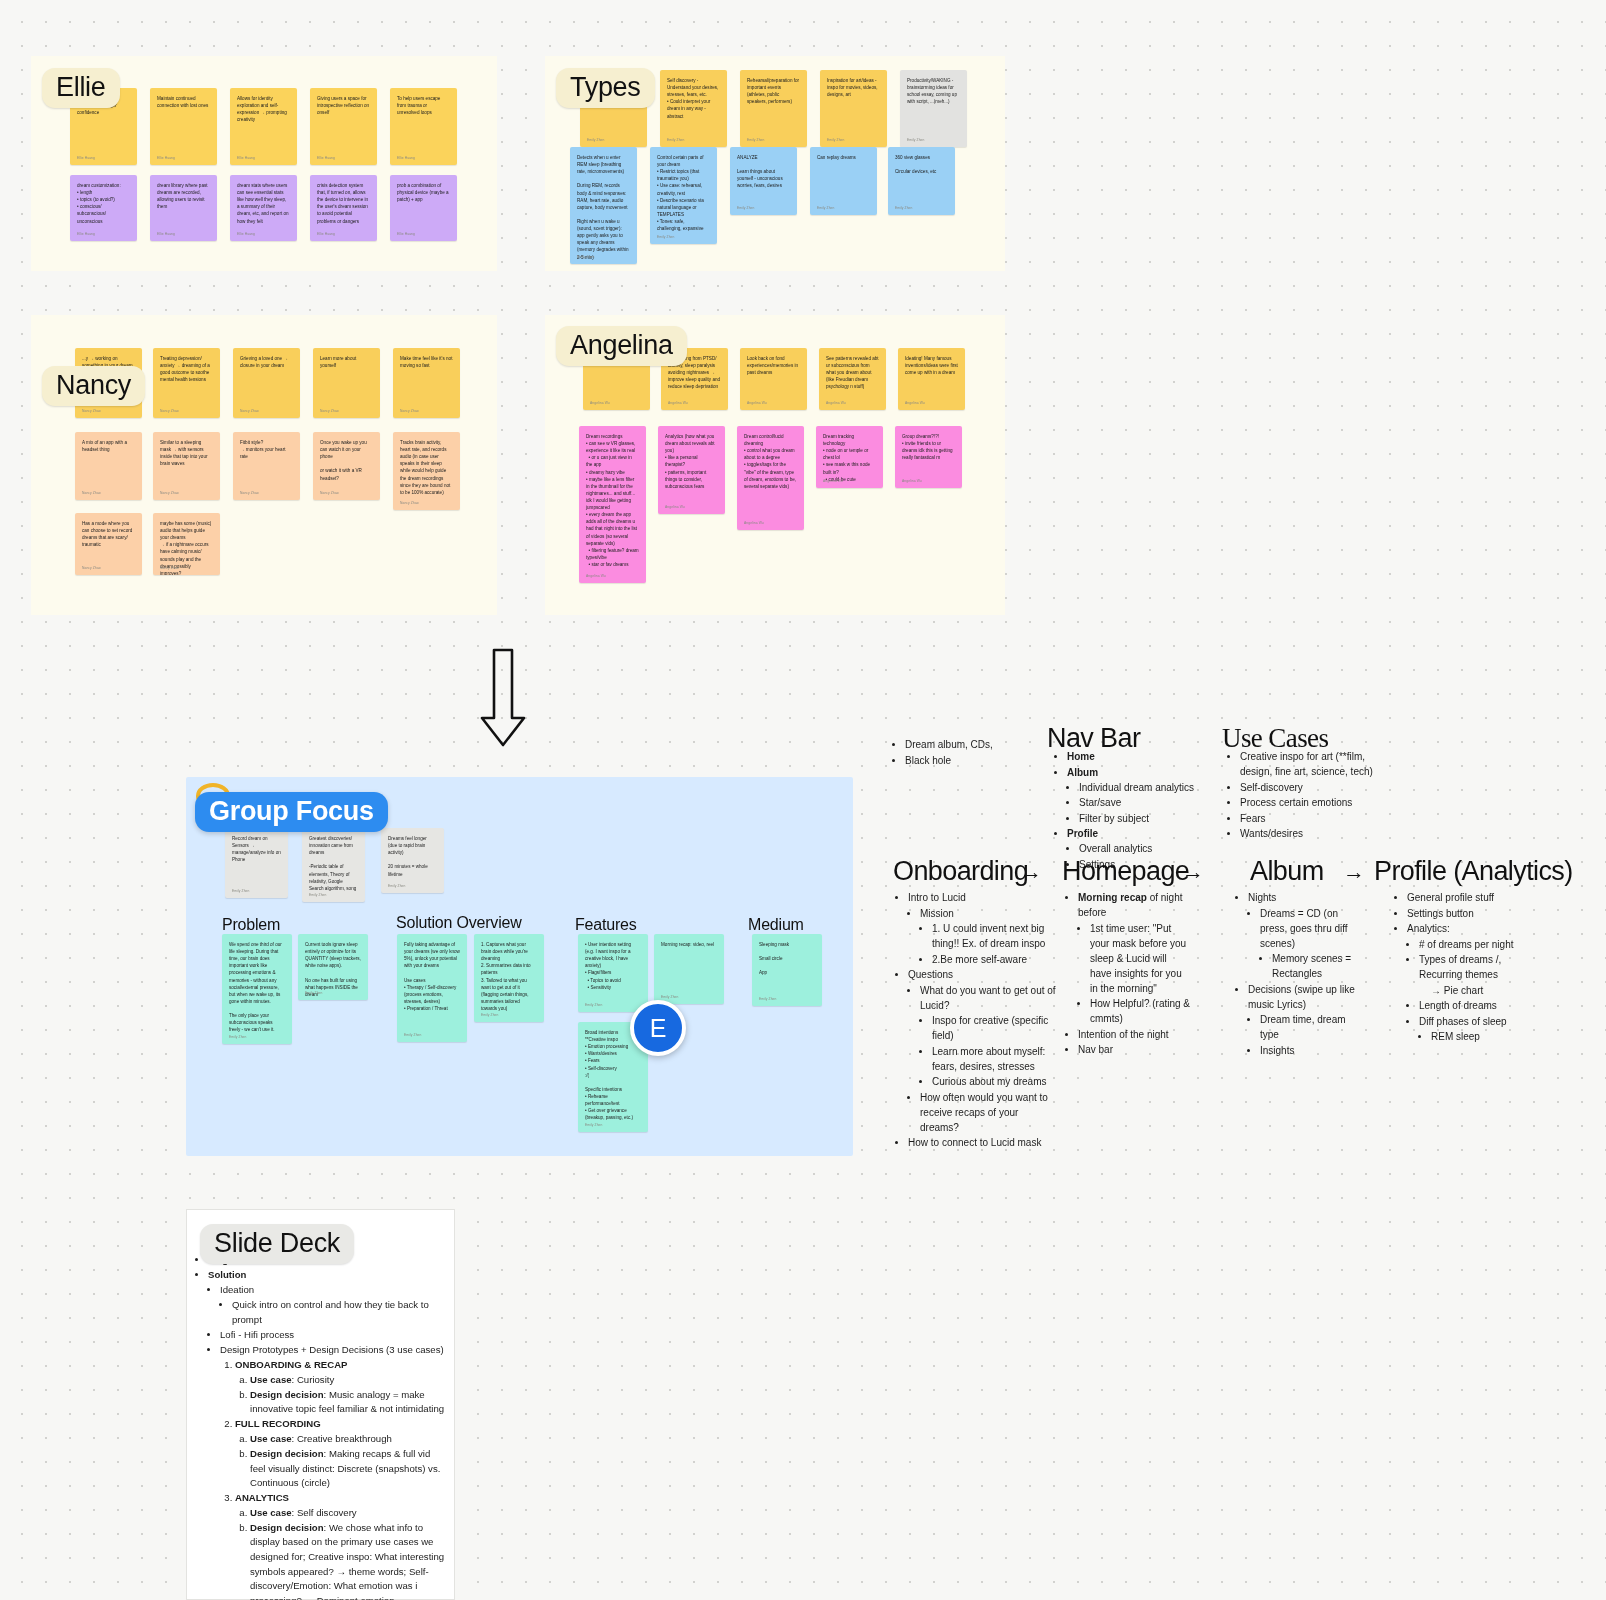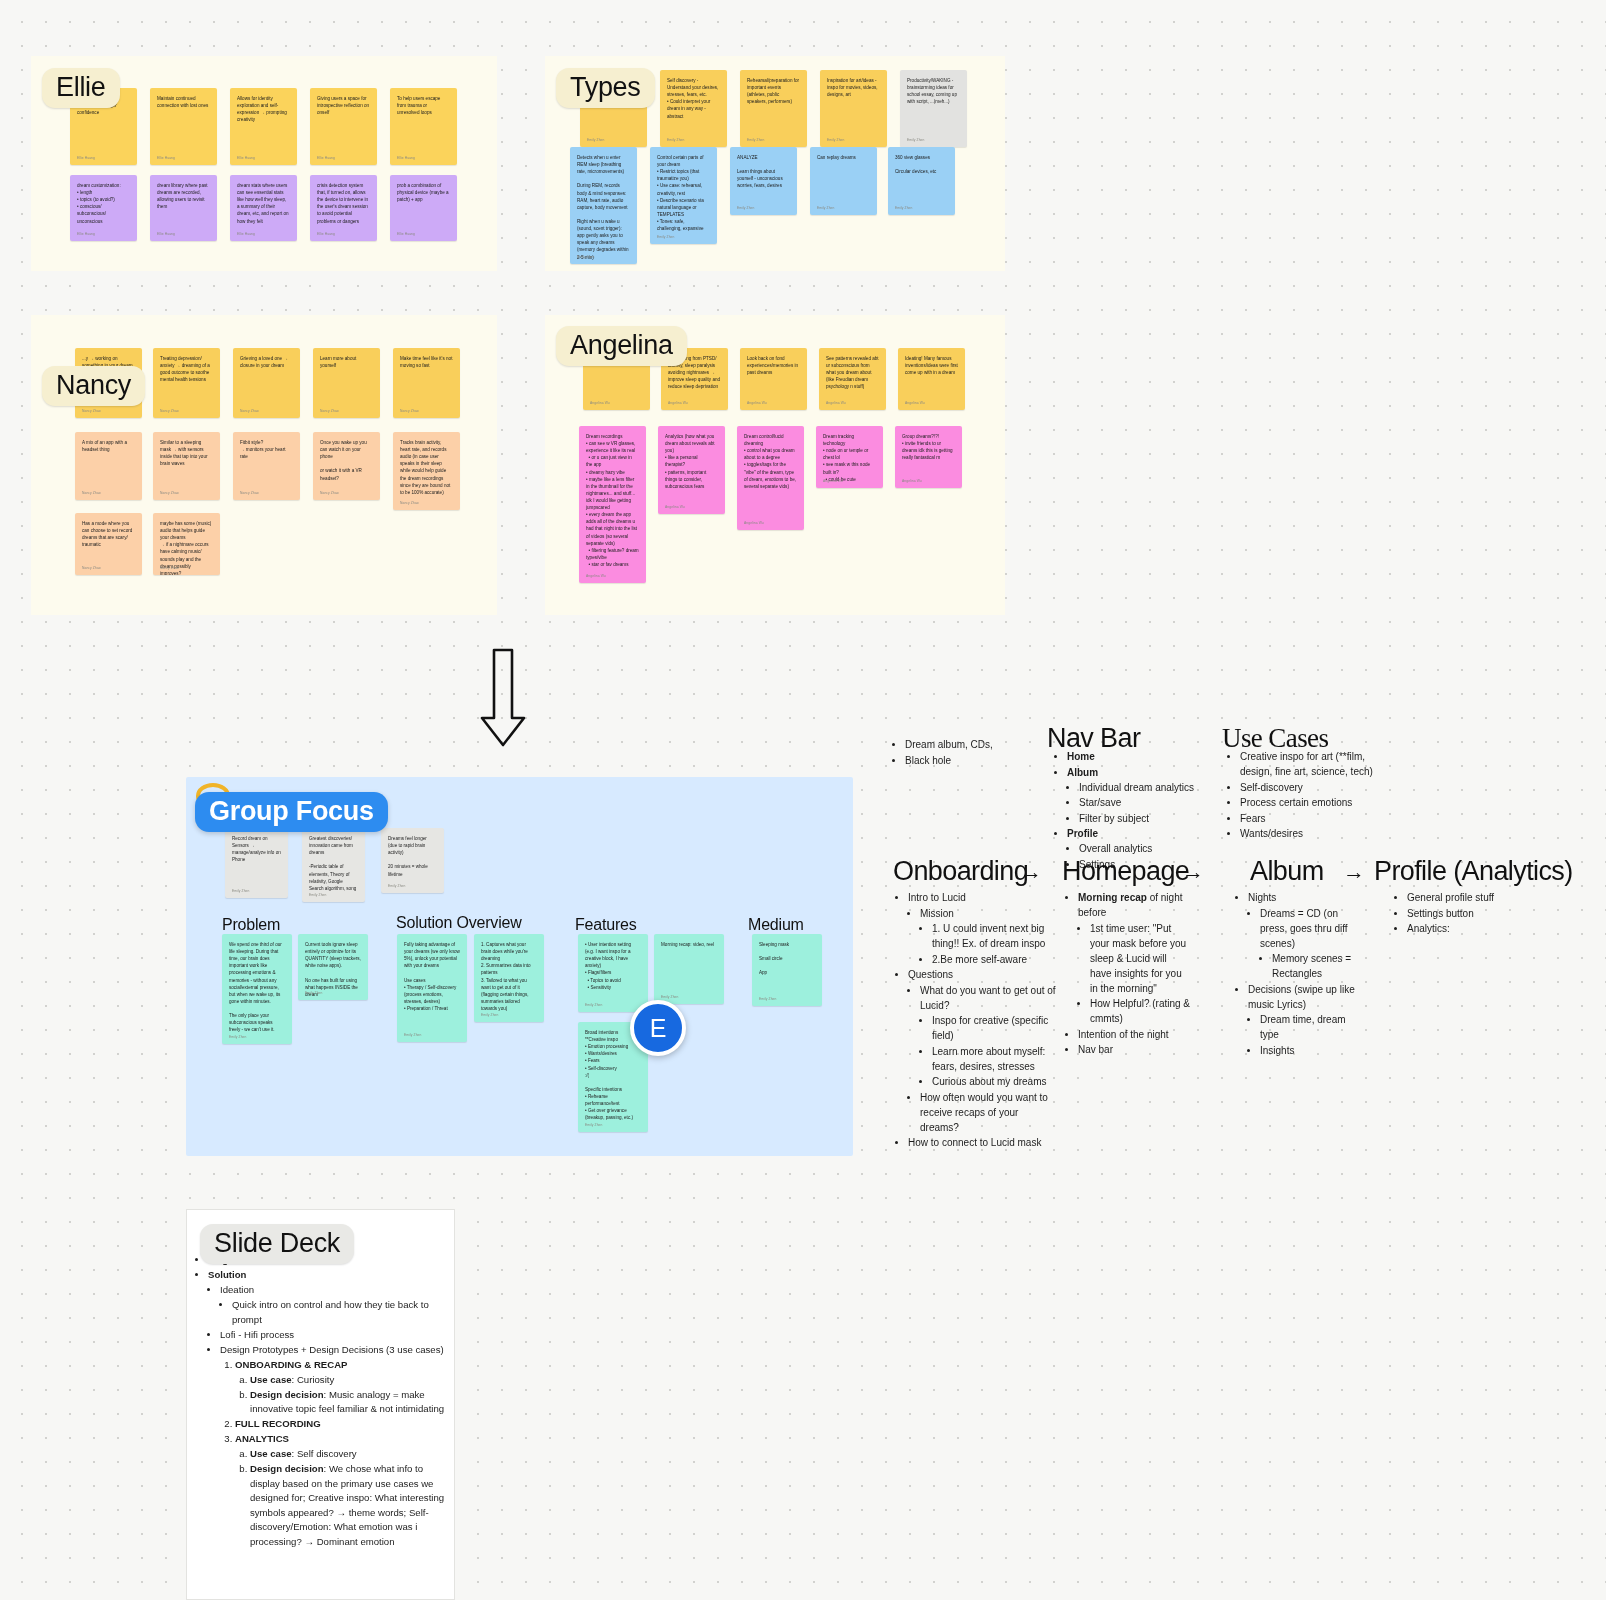--- a/index.html
+++ b/index.html
@@ -532,20 +532,38 @@
     </li>
   </ul>
 </div>
 
 <div class="col-title" style="left:1374px; top:856px;">Profile (Analytics)</div>
 <div class="outline" style="left:1395px; top:890px; width:135px;">
   <ul>
     <li>General profile stuff</li>
     <li>Settings button</li>
     <li>Analytics:</li>
+    <li style="list-style:none;">
+      <ul>
+        <li># of dreams per night</li>
+        <li>Types of dreams /, Recurring themes</li>
+        <li style="list-style:none;">
+          <ul>
+            <li style="list-style:none;">→ Pie chart</li>
+          </ul>
+        </li>
+        <li>Length of dreams</li>
+        <li>Diff phases of sleep</li>
+        <li style="list-style:none;">
+          <ul>
+            <li>REM sleep</li>
+          </ul>
+        </li>
+      </ul>
+    </li>
   </ul>
 </div>
 
 <div class="pill grey" style="left:200px; top:1224px;">Slide Deck</div>
 <div class="outline" id="slide-deck-outline" style="left:196px; top:1253px; width:250px;">
   <ul>
     <li><b>Target audience</b></li>
     <li><b>Solution</b></li>
     <li style="list-style:none;">
       <ul>
@@ -559,20 +577,24 @@
         <li>Design Prototypes + Design Decisions (3 use cases)</li>
         <li style="list-style:none;">
           <ol>
             <li><b>ONBOARDING &amp; RECAP</b>
               <ol>
                 <li><b>Use case</b><span>: Curiosity</span></li>
                 <li><b>Design decision</b><span>: Music analogy = make innovative topic feel familiar &amp; not intimidating</span></li>
               </ol>
             </li>
             <li><b>FULL RECORDING</b>
+              <ol>
+                <li><b>Use case</b><span>: Creative breakthrough</span></li>
+                <li><b>Design decision</b><span>: Making recaps &amp; full vid feel visually distinct: Discrete (snapshots) vs. Continuous (circle)</span></li>
+              </ol>
             </li>
             <li><b>ANALYTICS</b>
               <ol>
                 <li><b>Use case</b><span>: Self discovery</span></li>
                 <li><b>Design decision</b><span>: We chose what info to display based on the primary use cases we designed for; Creative inspo: What interesting symbols appeared? → theme words; Self-discovery/Emotion: What emotion was i processing? → Dominant emotion</span></li>
               </ol>
             </li>
           </ol>
         </li>
 

